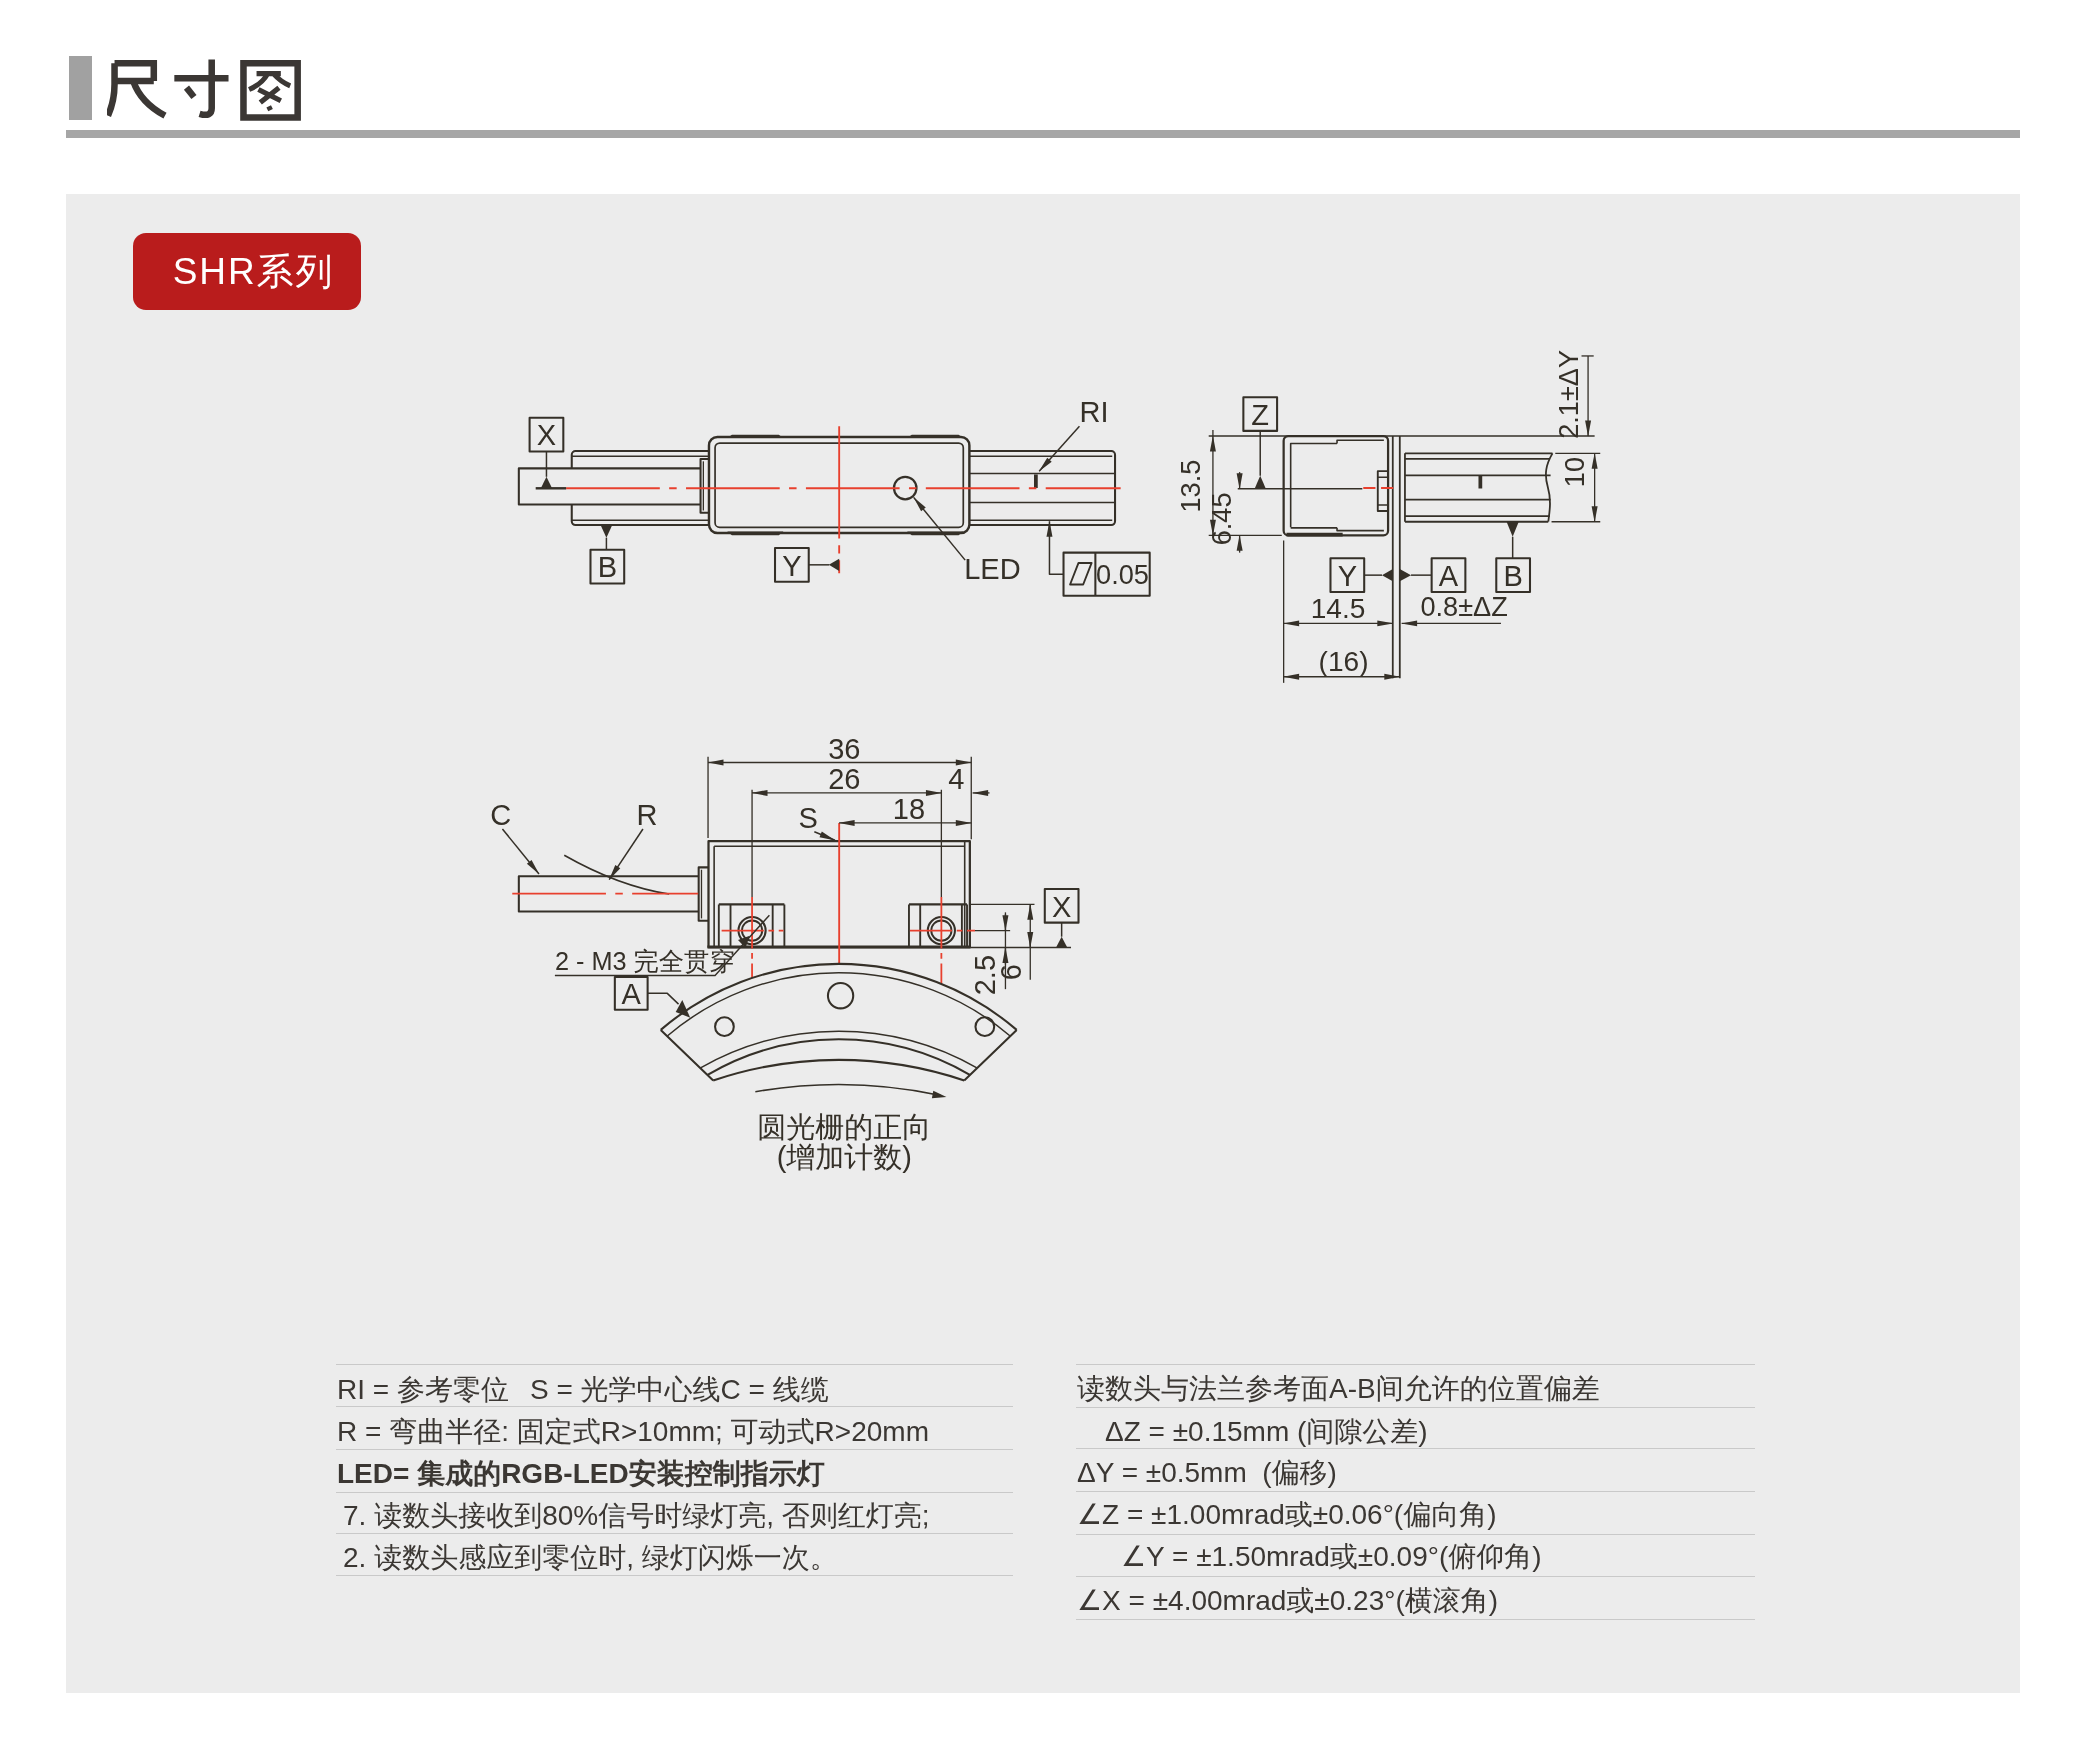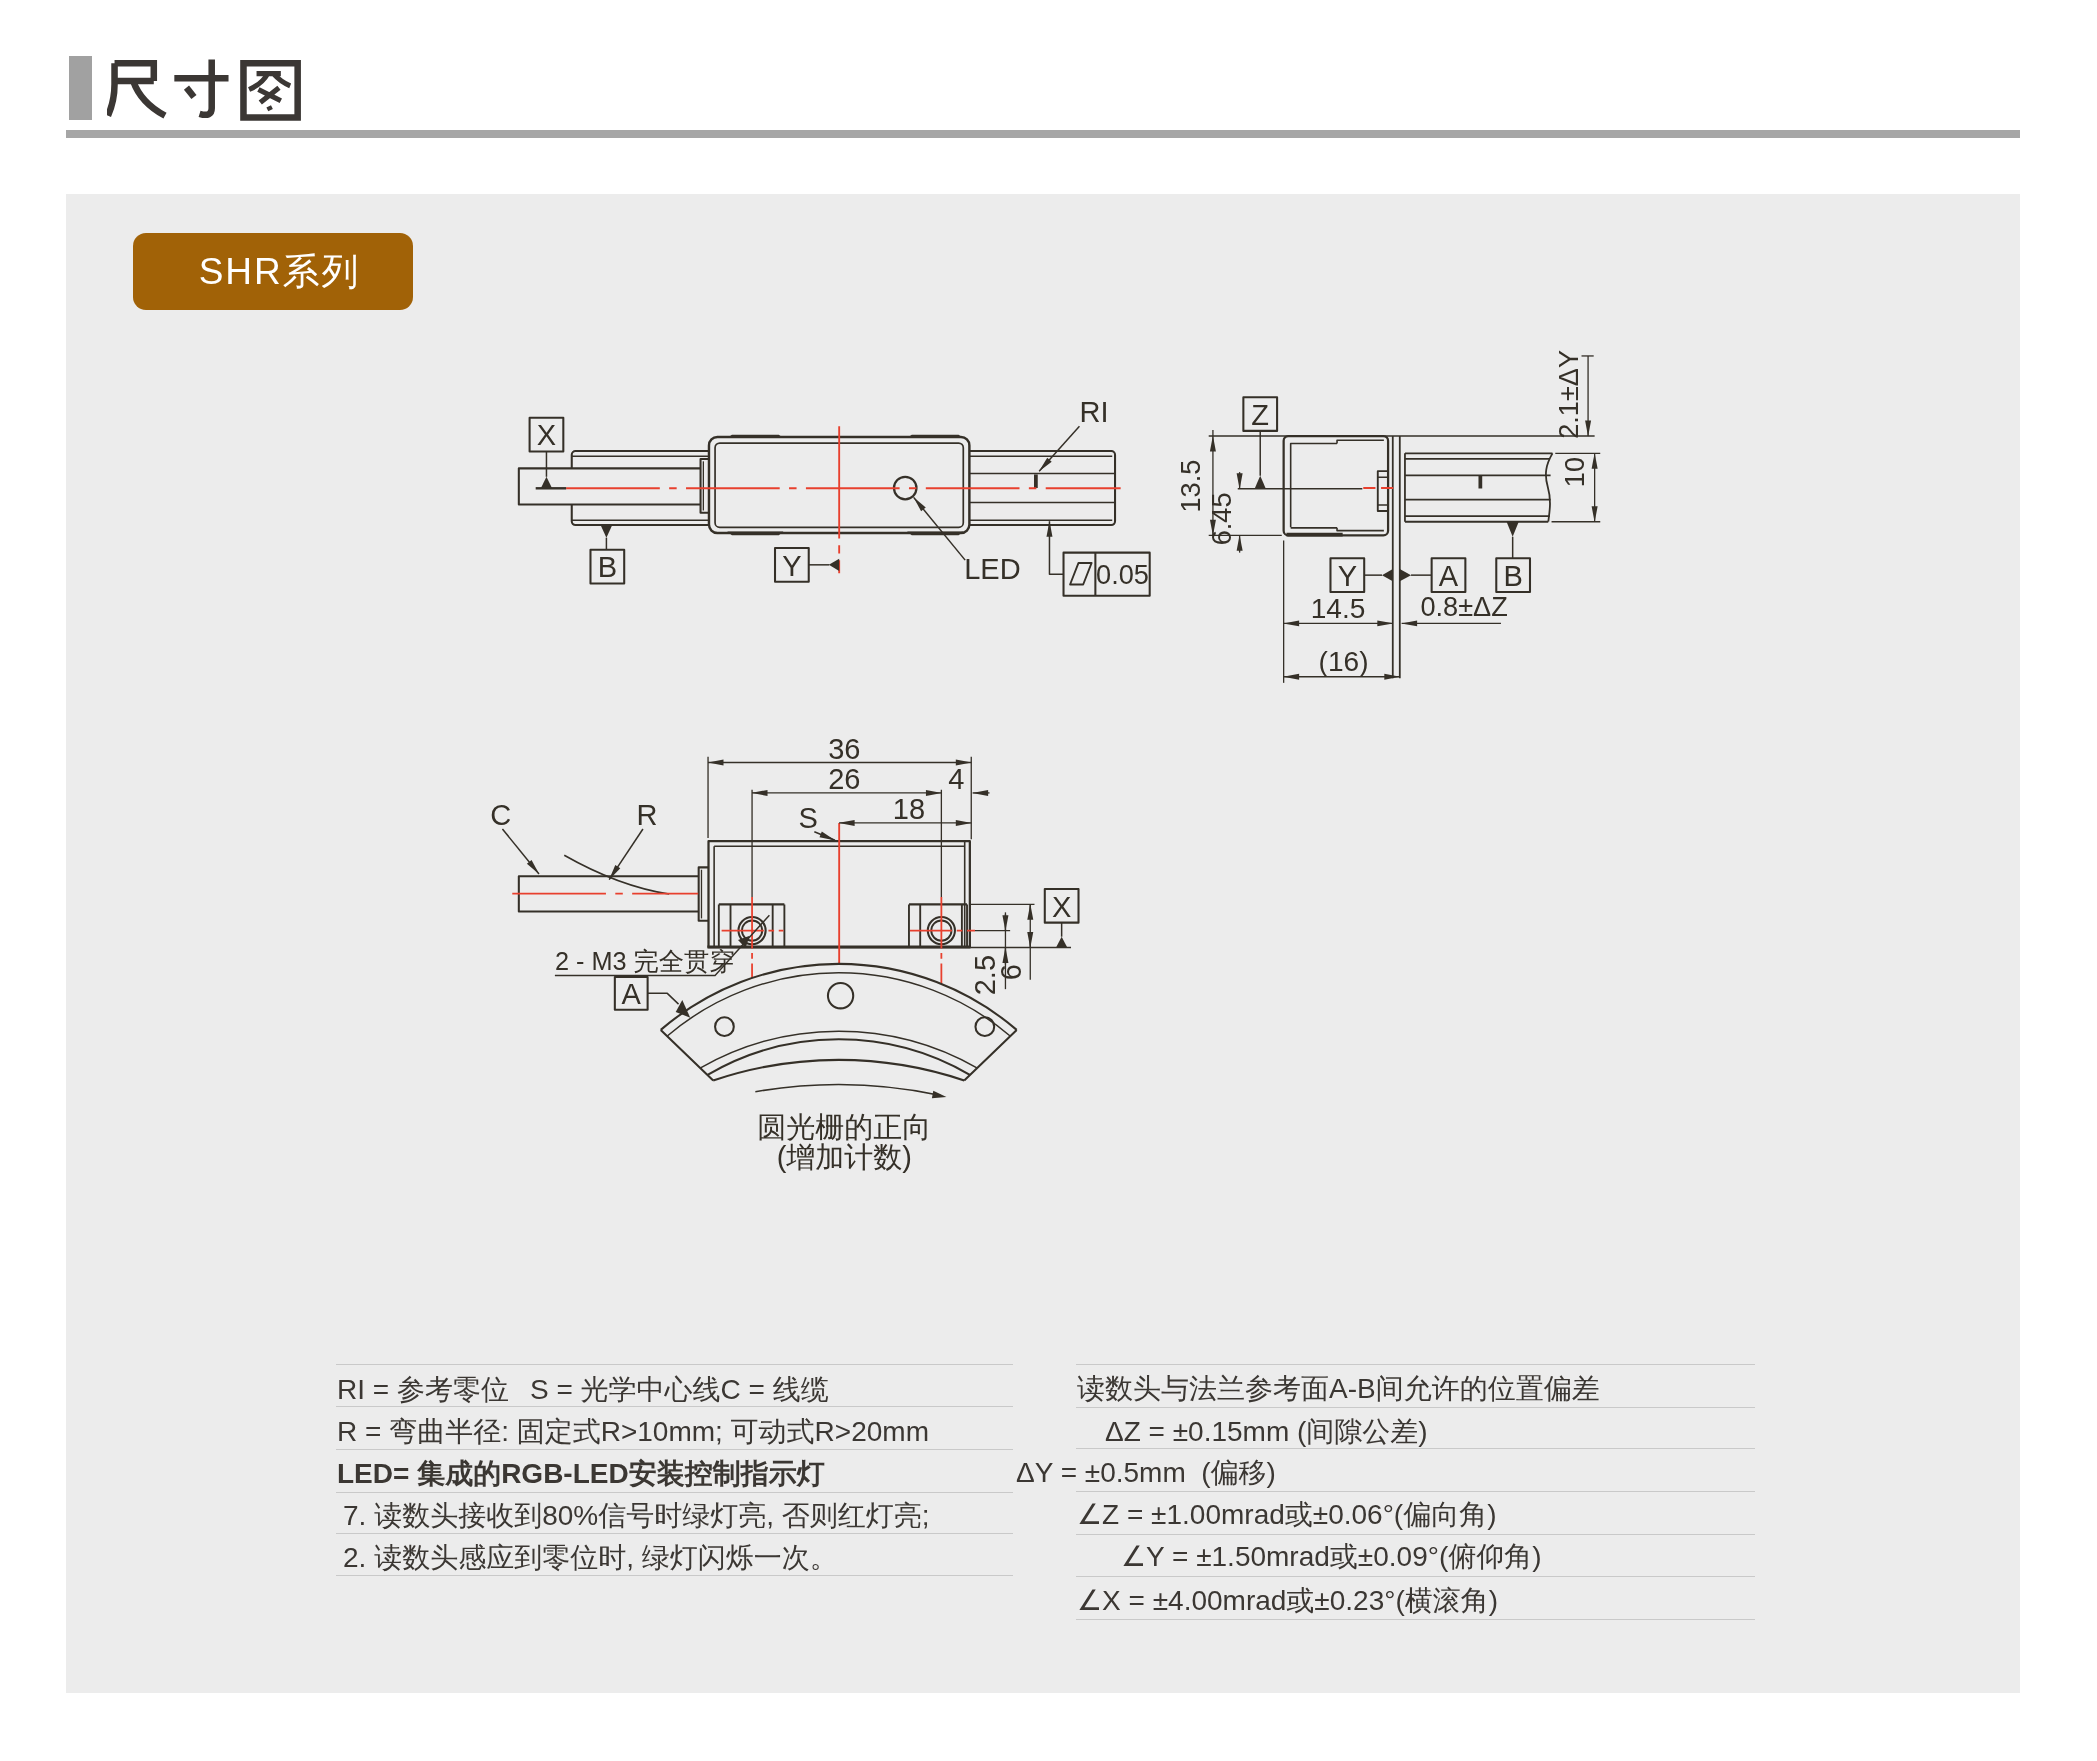--- a/index.html
+++ b/index.html
@@ -30,21 +30,21 @@
       <g stroke-width="5.5">
         <path d="M160,21 H186 M178,21 Q186,30 196,34 M172,21 Q166,32 152,38 M162,38 L186,50 M184,36 L164,52 M173,56 L175,60"></path>
       </g>
     </g>
 </svg>
 
 <div class="abs" style="left:66px;top:130px;width:1954px;height:8.4px;background:#a6a6a6;"></div>
 
 <div class="abs" style="left:66px;top:194px;width:1954px;height:1499px;background:#ececec;"></div>
 
-<div class="abs" style="left:133px;top:233px;width:280px;height:77px;background:#a16207;border-radius:13px;color:#ffffff;font-size:37px;text-align:center;line-height:77px;letter-spacing:1.9px;text-indent:13px;">SHR系列</div>
+<div class="abs" style="left:133px;top:233px;width:228px;height:77px;background:#b91c1c;border-radius:13px;color:#ffffff;font-size:37px;text-align:center;line-height:77px;letter-spacing:1.9px;text-indent:13px;">SHR系列</div>
 <svg class="abs" style="left:0;top:0;" width="2098" height="1761" viewBox="0 0 2239 1880" fill="none">
 <defs>
 <marker id="ar" viewBox="0 0 18 8" refX="17.5" refY="4" markerWidth="18" markerHeight="8" markerUnits="userSpaceOnUse" orient="auto-start-reverse">
         <path d="M18,4 L1,0.8 L1,7.2 Z" fill="#353028"></path>
       </marker>
 </defs>
 <g stroke-linecap="butt" stroke-linejoin="round">
 
 <g>
         <rect x="610" y="481.5" width="160" height="79" rx="4" fill="#ececec" stroke="#353028" stroke-width="2.2"></rect>
@@ -382,20 +382,20 @@
 <div class="abs" style="left:1076px;top:1448px;width:679px;height:0.9px;background:#c9c9c9;"></div>
 <div class="abs" style="left:1076px;top:1491px;width:679px;height:0.9px;background:#c9c9c9;"></div>
 <div class="abs" style="left:1076px;top:1534px;width:679px;height:0.9px;background:#c9c9c9;"></div>
 <div class="abs" style="left:1076px;top:1576px;width:679px;height:0.9px;background:#c9c9c9;"></div>
 <div class="abs" style="left:1076px;top:1619px;width:679px;height:0.9px;background:#c9c9c9;"></div>
 
 <div class="abs" style="left:1077px;top:1370px;font-size:28px;color:#3b3733;white-space:nowrap;">读数头与法兰参考面A-B间允许的位置偏差</div>
 
 <div class="abs" style="left:1077px;top:1413px;font-size:28px;color:#3b3733;white-space:nowrap;margin-left:28px;">ΔZ = ±0.15mm (间隙公差)</div>
 
-<div class="abs" style="left:1016px;top:1454px;font-size:28px;color:#3b3733;white-space:nowrap;">ΔY = ±0.5mm &nbsp;(偏移)</div>
+<div class="abs" style="left:1077px;top:1454px;font-size:28px;color:#3b3733;white-space:nowrap;">ΔY = ±0.5mm &nbsp;(偏移)</div>
 
 <div class="abs" style="left:1077px;top:1496px;font-size:28px;color:#3b3733;white-space:nowrap;">∠Z = ±1.00mrad或±0.06°(偏向角)</div>
 
 <div class="abs" style="left:1077px;top:1538px;font-size:28px;color:#3b3733;white-space:nowrap;margin-left:44px;">∠Y = ±1.50mrad或±0.09°(俯仰角)</div>
 
 <div class="abs" style="left:1077px;top:1582px;font-size:28px;color:#3b3733;white-space:nowrap;">∠X = ±4.00mrad或±0.23°(横滚角)</div>
 
 
 </body></html>

